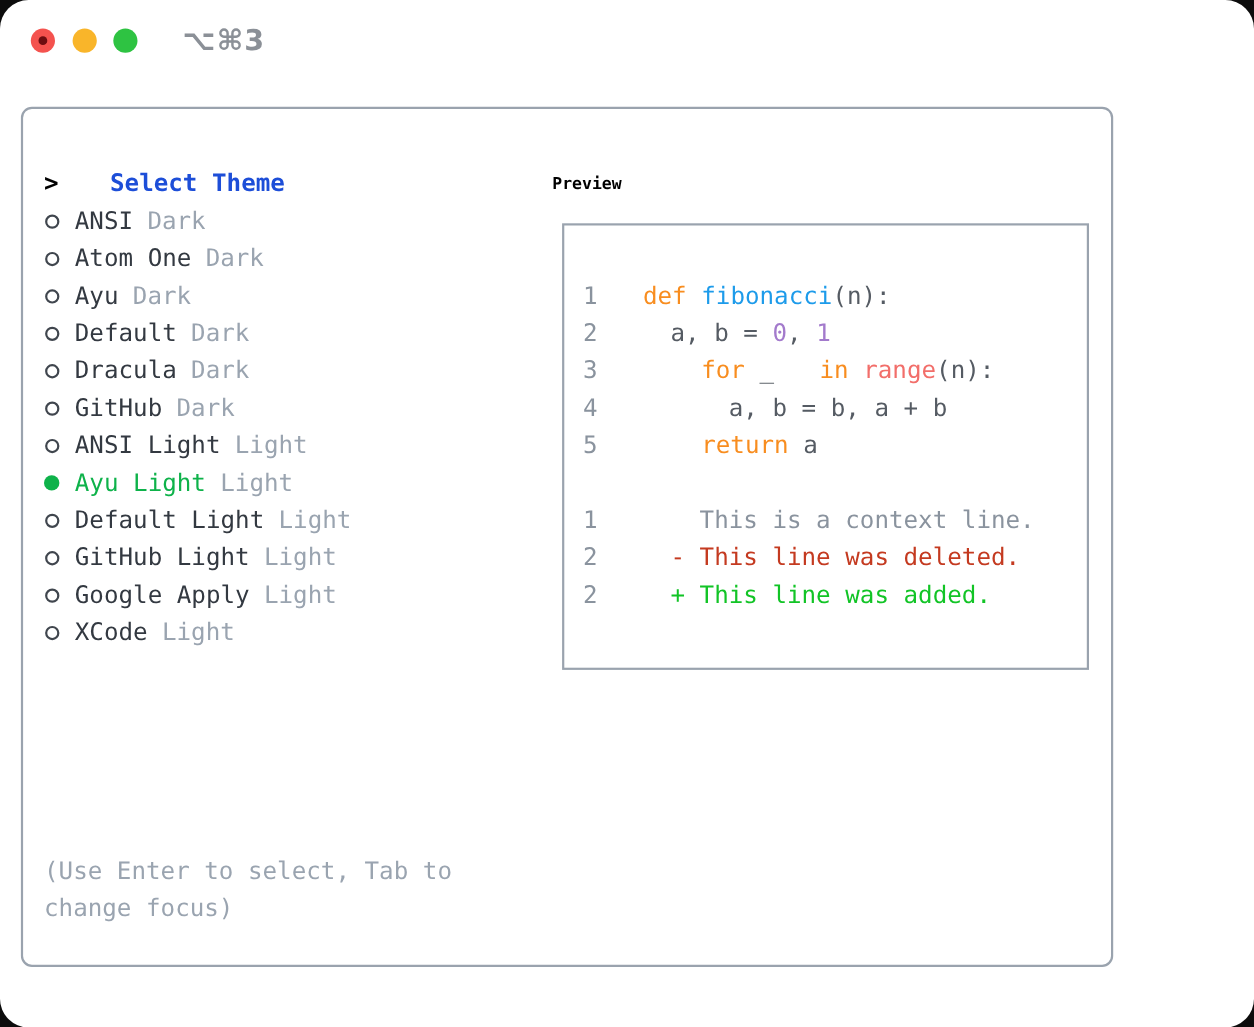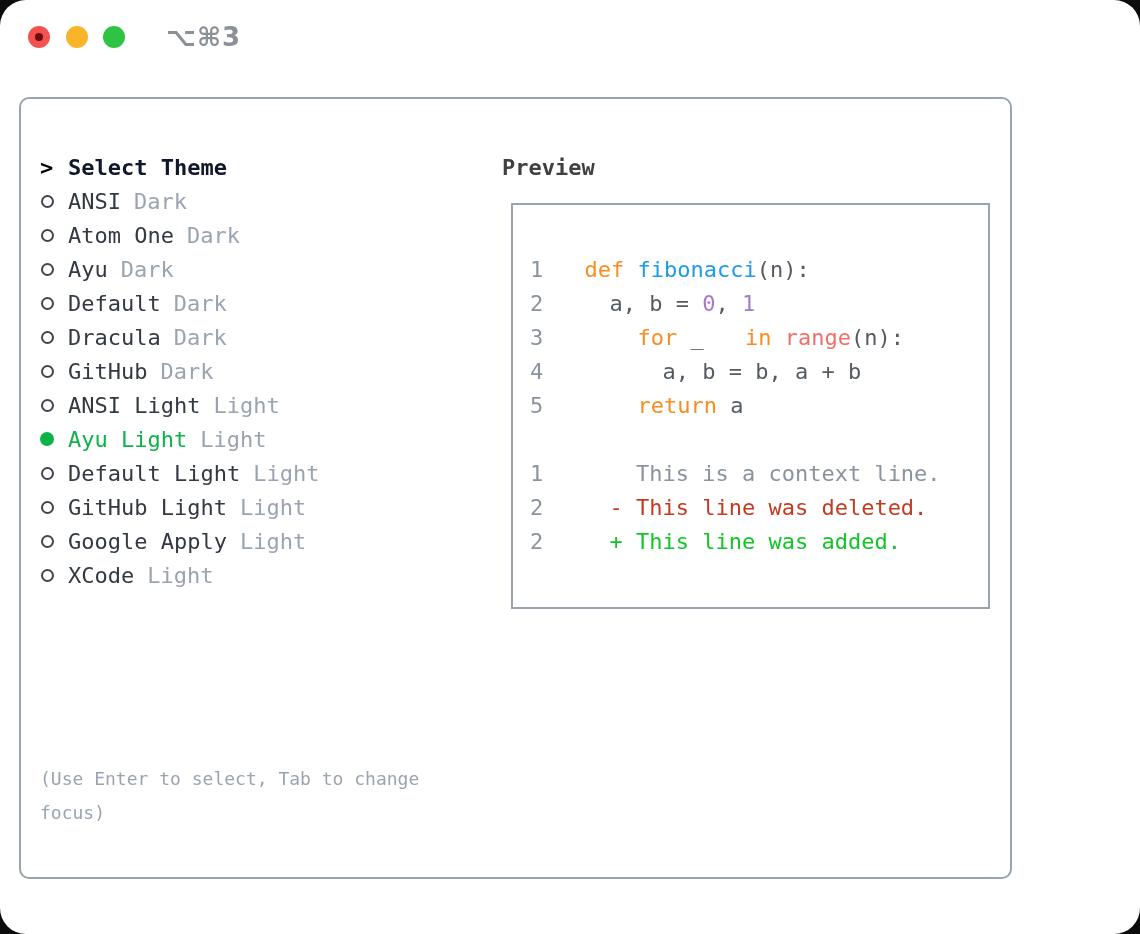--- a/index.html
+++ b/index.html
@@ -43,35 +43,35 @@
   
   .panel{
     position:absolute;left:19px;top:97px;width:993px;height:782px;
     border:2px solid var(--border_gray);border-radius:10px;
   }
   .row{height:34px;display:flex;align-items:center;font-size:22px;white-space:pre;}
   .marker{width:28px;display:flex;align-items:center;flex:none;}
   .prefix{font-weight:bold;color:#000;}
   .radio{width:13px;height:13px;border:2px solid #40464e;border-radius:50%;margin-left:1px;}
   .radio.sel{width:14px;height:14px;border:none;background:var(--accent_green);margin-left:0;}
-  .hdr{font-weight:bold;color:#0f172a;}
+  .hdr{font-weight:bold;color:#1d4ed8;margin-left:32px;}
   .name{color:#333941;}
   .name.sel{color:var(--accent_green);}
   .variant{color:var(--muted_gray);margin-left:13px;}
   #theme-list{position:absolute;left:19px;top:51px;}
   #apply-section{position:absolute;left:19px;top:527px;}
   #apply-section .label-row{padding-left:28px;color:#0b0e12;}
   .hint{
-    position:absolute;left:19px;top:663px;width:440px;
-    font-size:18px;line-height:34px;color:var(--muted_gray);
+    position:absolute;left:19px;top:677px;width:440px;
+    font-size:22px;line-height:34px;color:var(--muted_gray);
     white-space:normal;
   }
   
   .preview-title{position:absolute;left:481px;top:51px;height:34px;display:flex;align-items:center;
-    font-size:22px;font-weight:bold;color:#404040;}
+    font-size:15px;font-weight:bold;color:#000000;}
   .preview-box{
     position:absolute;left:490px;top:104px;width:479px;height:406px;
     border:2px solid var(--border_gray);
   }
   .code{position:absolute;left:17px;top:47px;}
   .cl{height:34px;display:flex;align-items:center;font-size:22px;white-space:pre;}
   .ln{color:var(--linenum_gray);}
   .t-kw{color:var(--keyword_orange);margin-left:28px;}
   .t-fn{color:var(--function_blue);}
   .t-num{color:var(--number_purple);}

